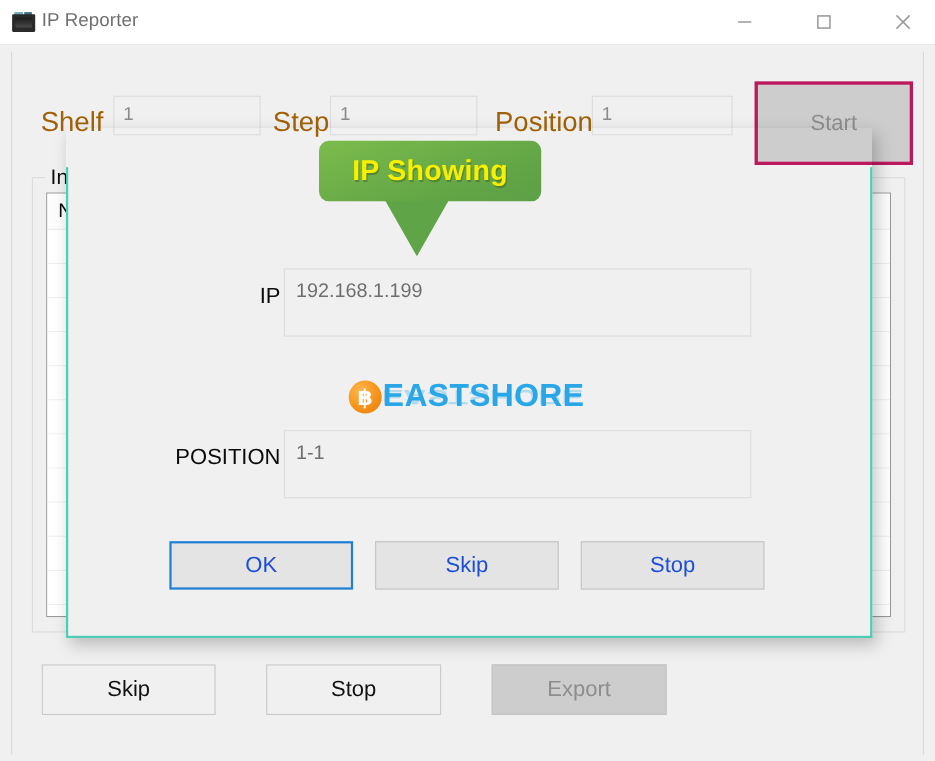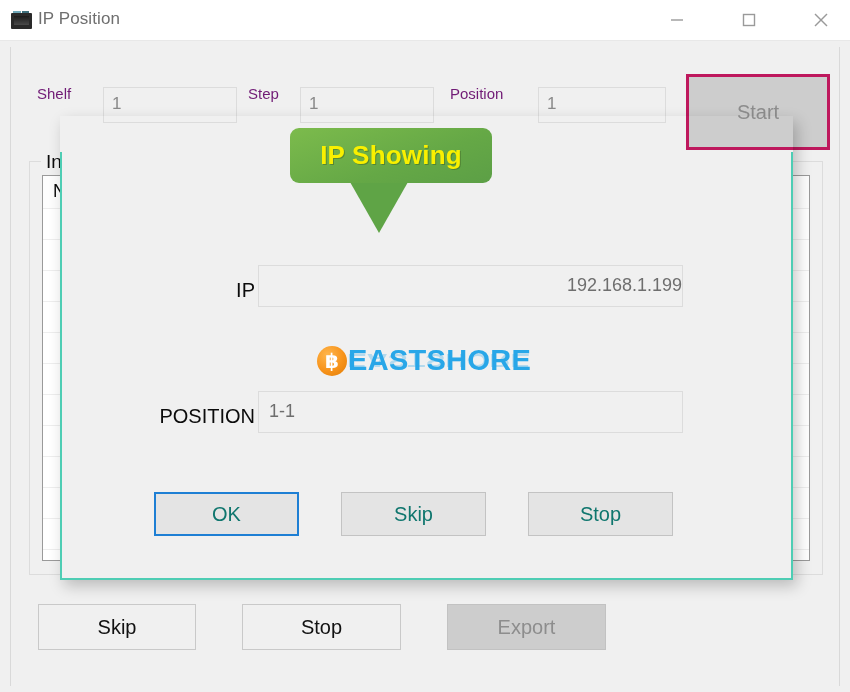--- a/index.html
+++ b/index.html
@@ -90,23 +90,23 @@
     background: #f0f0f0;
     border-left: 1px solid #d9d9d9;
     border-right: 1px solid #d9d9d9;
     box-sizing: border-box;
   }
 
   
   .field-row { position: absolute; left: 0; top: 0; width: 830px; height: 80px; }
   .fl {
     position: absolute;
-    font-size: 15px;
-    color: #701a75;
-    top: 38px;
+    font-size: 25px;
+    color: #a16207;
+    top: 50px;
   }
   .fi {
     position: absolute;
     top: 40px;
     height: 36px;
     background: #f0f0f0;
     border: 1px solid #dcdcdc;
     box-sizing: border-box;
     font-size: 17px;
     color: #8a8a8a;
@@ -263,58 +263,58 @@
     left: 290px; top: 66px;
     width: 0; height: 0;
     border-left: 29px solid transparent;
     border-right: 29px solid transparent;
     border-top: 51px solid #5fa446;
     z-index: 30;
   }
 
   
   .frow { position: absolute; left: 0; width: 733px; height: 52px; }
-  .frow-ip  { top: 113px; text-align: right; }
+  .frow-ip  { top: 92px; }
   .frow-mac { top: 172px; }
   .frow-pos { top: 239px; }
   .flabel {
     position: absolute;
     right: 540px;
     top: 14px;
     font-size: 20px;
     color: #0b0b0b;
     white-space: nowrap;
   }
   .finput {
     position: absolute;
     left: 196px;
     top: 0;
-    width: 425px; height: 42px;
+    width: 425px; height: 62px;
     background: #f0f0f0;
     border: 1px solid #dcdcdc;
     box-sizing: border-box;
     font-size: 18px;
     color: #6e6e6e;
     padding: 9px 0 0 10px;
   }
 
   
   .dbtn {
     position: absolute;
     top: 340px;
     height: 44px;
-    width: 145px;
+    width: 167px;
     background: #e4e4e4;
     border: 1px solid #c3c3c3;
     box-sizing: border-box;
     display: flex;
     align-items: center;
     justify-content: center;
     font-size: 20px;
-    color: #0f766e;
+    color: #1d4ed8;
   }
   .dbtn.focused {
     border: 2px solid #1e7fd4;
   }
   .db-ok   { left: 92px; }
   .db-skip { left: 279px; }
   .db-stop { left: 466px; }
 
   
   .watermark {
@@ -363,21 +363,21 @@
 
 <div id="app">
 
   <div class="titlebar">
     <div class="title-icon">
       <div class="cap"></div>
         <div class="cap2"></div>
       <div class="body"></div>
         <div class="screen"></div>
     </div>
-    <div class="title-text">IP Position</div>
+    <div class="title-text">IP Reporter</div>
 
     <div class="win-btn win-min">
       <svg width="14" height="14" viewBox="0 0 14 14">
         <line x1="1" y1="7" x2="13" y2="7" stroke="#9a9a9a" stroke-width="1.4"></line>
       </svg>
     </div>
     <div class="win-btn win-max">
       <svg width="14" height="14" viewBox="0 0 14 14">
         <rect x="1.5" y="1.5" width="11" height="11" fill="none" stroke="#9a9a9a" stroke-width="1.4"></rect>
       </svg>

